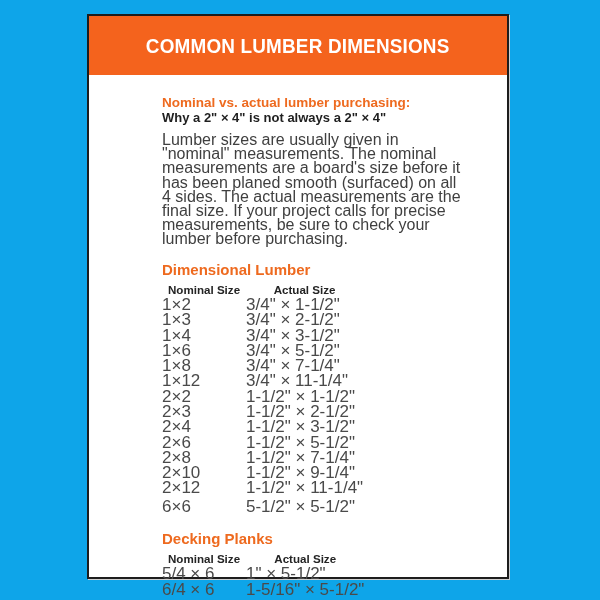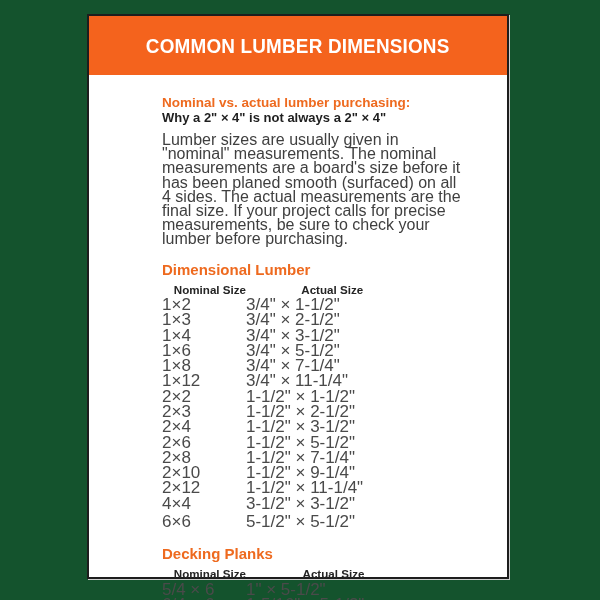--- a/index.html
+++ b/index.html
@@ -5,21 +5,21 @@
   html, body {
     margin: 0;
     padding: 0;
     background: #ffffff;
     font-family: "Liberation Sans", sans-serif;
   }
   .canvas {
     position: relative;
     width: 600px;
     height: 600px;
-    background: #14532d;
+    background: #0ea5e9;
     overflow: hidden;
   }
   .sheet {
     position: absolute;
     left: 87px;
     top: 14px;
     width: 422px;
     height: 565px;
     background: #ffffff;
     border: 2px solid #1d1d1d;
@@ -73,21 +73,21 @@
     line-height: 16px;
     margin: 0;
   }
   .dimensional-section { margin-top: 15px; }
   .decking-section { margin-top: 17px; }
   table.size-table {
     border-collapse: collapse;
     margin-top: 4px;
   }
   table.size-table th {
-    text-align: right;
+    text-align: center;
     color: #242424;
     font-size: 11.6px;
     font-weight: 700;
     line-height: 15.3px;
     padding: 0;
   }
   table.size-table td {
     color: #4a4a4a;
     font-size: 17px;
     line-height: 15.3px;
@@ -173,24 +173,20 @@
               </tr>
               <tr>
                 <td>2×10</td>
                 <td>1-1/2" × 9-1/4"</td>
               </tr>
               <tr>
                 <td>2×12</td>
                 <td>1-1/2" × 11-1/4"</td>
               </tr>
               <tr>
-                <td>4×4</td>
-                <td>3-1/2" × 3-1/2"</td>
-              </tr>
-              <tr>
                 <td>6×6</td>
                 <td>5-1/2" × 5-1/2"</td>
               </tr>
             </tbody>
         </table>
       </div>
 
       <div class="decking-section">
         <p class="section-heading">Decking Planks</p>
         <table class="size-table">

